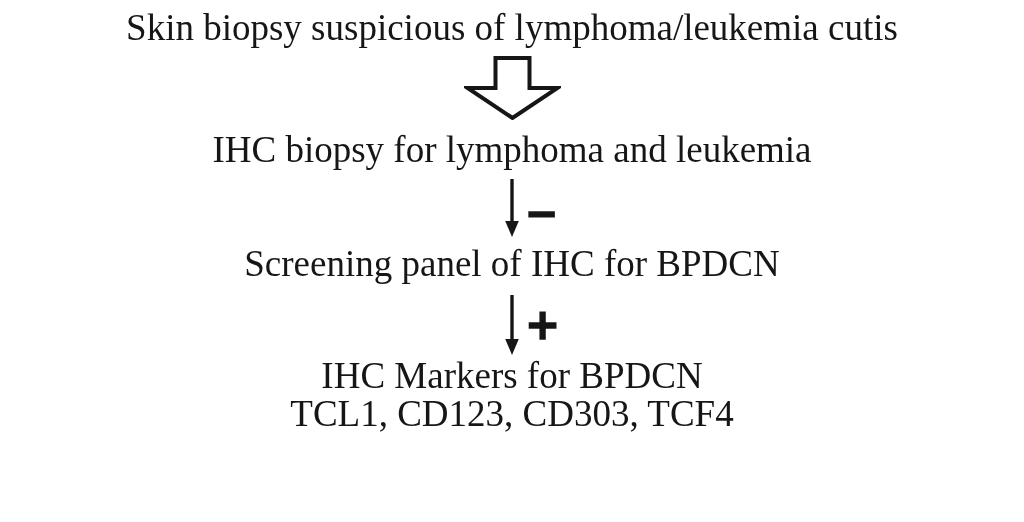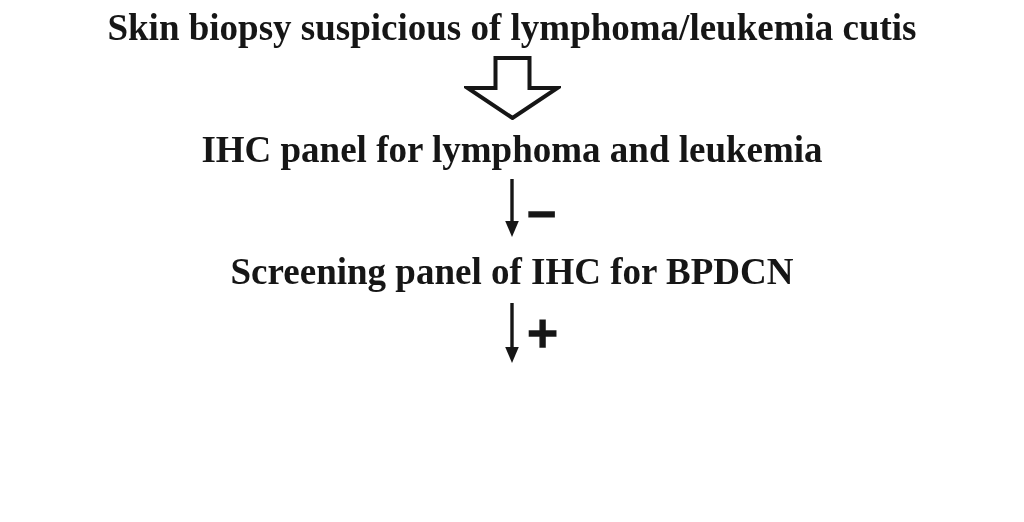--- a/index.html
+++ b/index.html
@@ -19,33 +19,32 @@
     flex-direction: column;
     align-items: center;
     font-family: "Liberation Serif", "DejaVu Serif", serif;
     color: #161616;
   }
   .line {
     white-space: nowrap;
     font-size: 37px;
     line-height: 38px;
     text-align: center;
-    font-weight: bold;
   }
   .start-line {
     margin-top: 8px;
     line-height: 40px;
   }
   .block-arrow {
     margin-top: 8px;
     display: block;
   }
   .node { text-align: center; }
   .node-1 { margin-top: 11px; }
-  .node-2 { margin-top: 16px; }
+  .node-2 { margin-top: 8px; }
   .node-3 { margin-top: 2px; }
   .connector {
     position: relative;
     width: 140px;
     flex: none;
   }
   .connector-1 { margin-top: 10px; height: 58px; }
   .connector-2 { margin-top: 12px; height: 60px; }
   .thin-arrow {
     display: block;
@@ -74,21 +73,21 @@
 
 <div class="canvas">
 
   <div class="line start-line">Skin biopsy suspicious of lymphoma/leukemia cutis</div>
 
   <svg class="block-arrow" width="97" height="64" viewBox="0 0 96 64">
     <polygon points="31,2 65,2 65,32 93,32 48,62 3,32 31,32" fill="#ffffff" stroke="#161616" stroke-width="4" stroke-linejoin="miter"></polygon>
   </svg>
 
   <div class="node node-1">
-    <div class="line">IHC panel for lymphoma and leukemia</div>
+    <div class="line">IHC biopsy for lymphoma and leukemia</div>
   </div>
 
   <div class="connector connector-1">
     <svg class="thin-arrow" width="16" height="58" viewBox="0 0 16 58">
       <line x1="8" y1="0" x2="8" y2="45" stroke="#161616" stroke-width="3.4"></line>
       <polygon points="1.2,42 14.8,42 8,58" fill="#161616"></polygon>
     </svg>
     <span class="sign sign-minus">−</span>
   </div>
 
@@ -97,14 +96,18 @@
   </div>
 
   <div class="connector connector-2">
     <svg class="thin-arrow" width="16" height="60" viewBox="0 0 16 60">
       <line x1="8" y1="0" x2="8" y2="47" stroke="#161616" stroke-width="3.4"></line>
       <polygon points="1.2,44 14.8,44 8,60" fill="#161616"></polygon>
     </svg>
     <span class="sign sign-plus">+</span>
   </div>
 
+  <div class="node node-3">
+    <div class="line">IHC Markers for BPDCN</div>
+    <div class="line">TCL1, CD123, CD303, TCF4</div>
+  </div>
 
 </div>
 
 </body></html>

